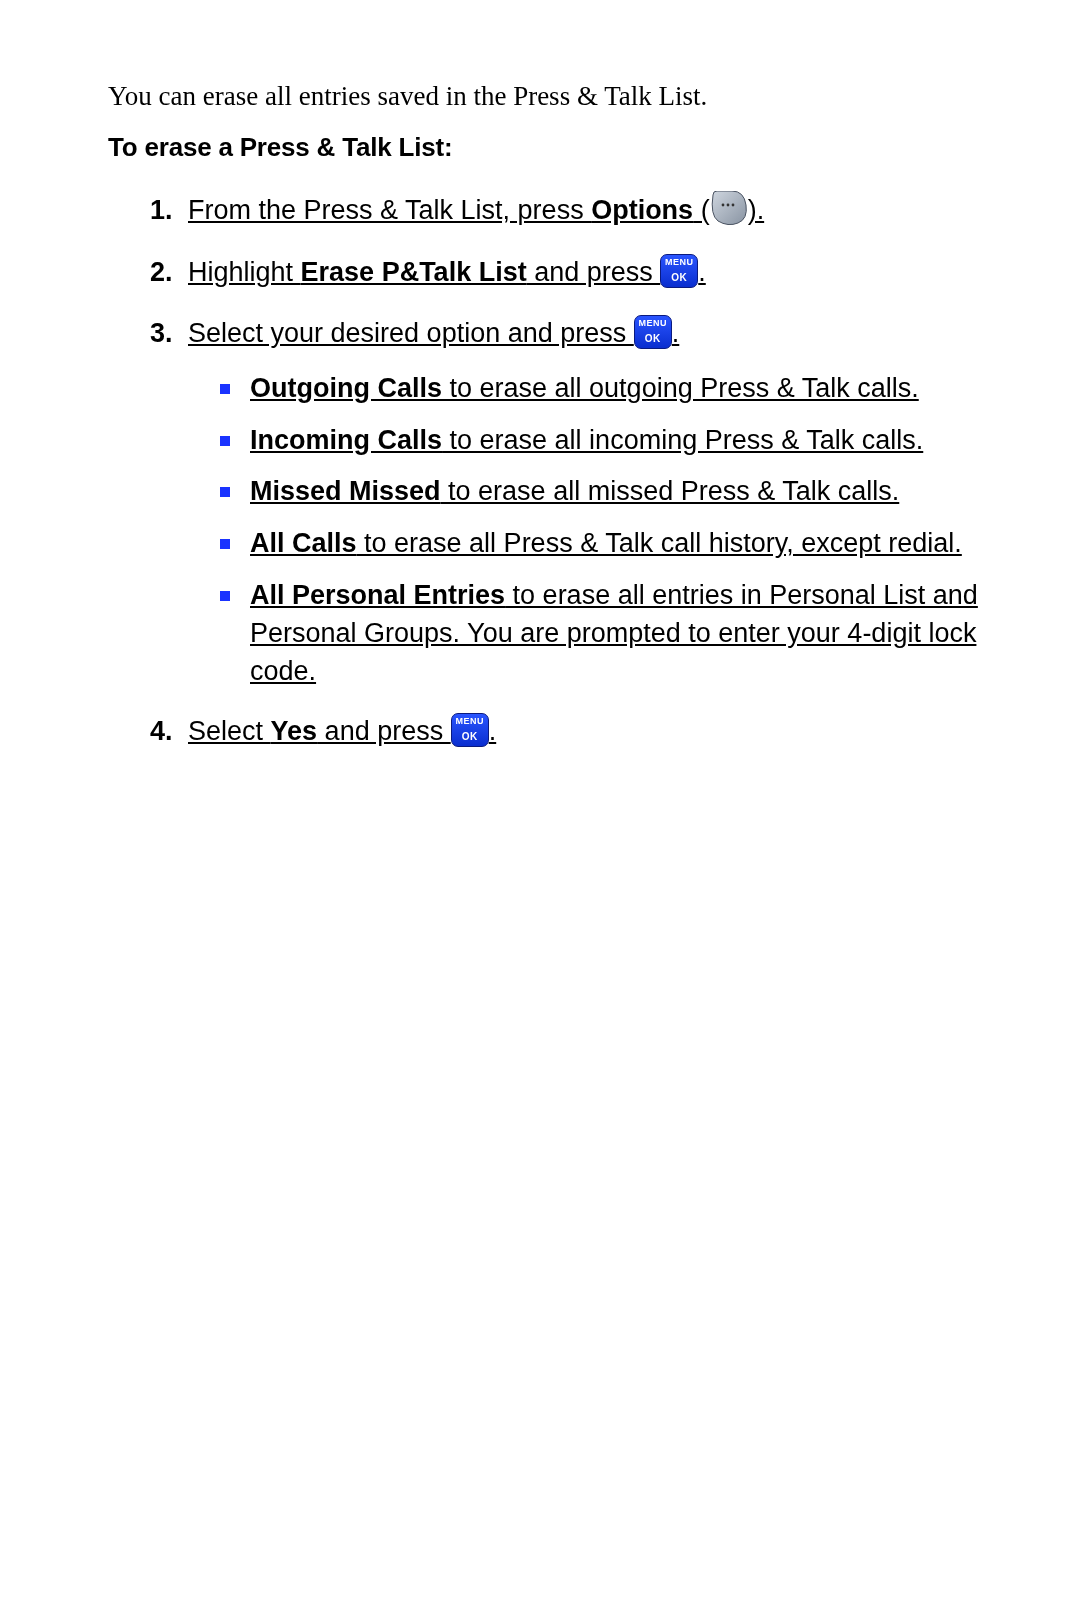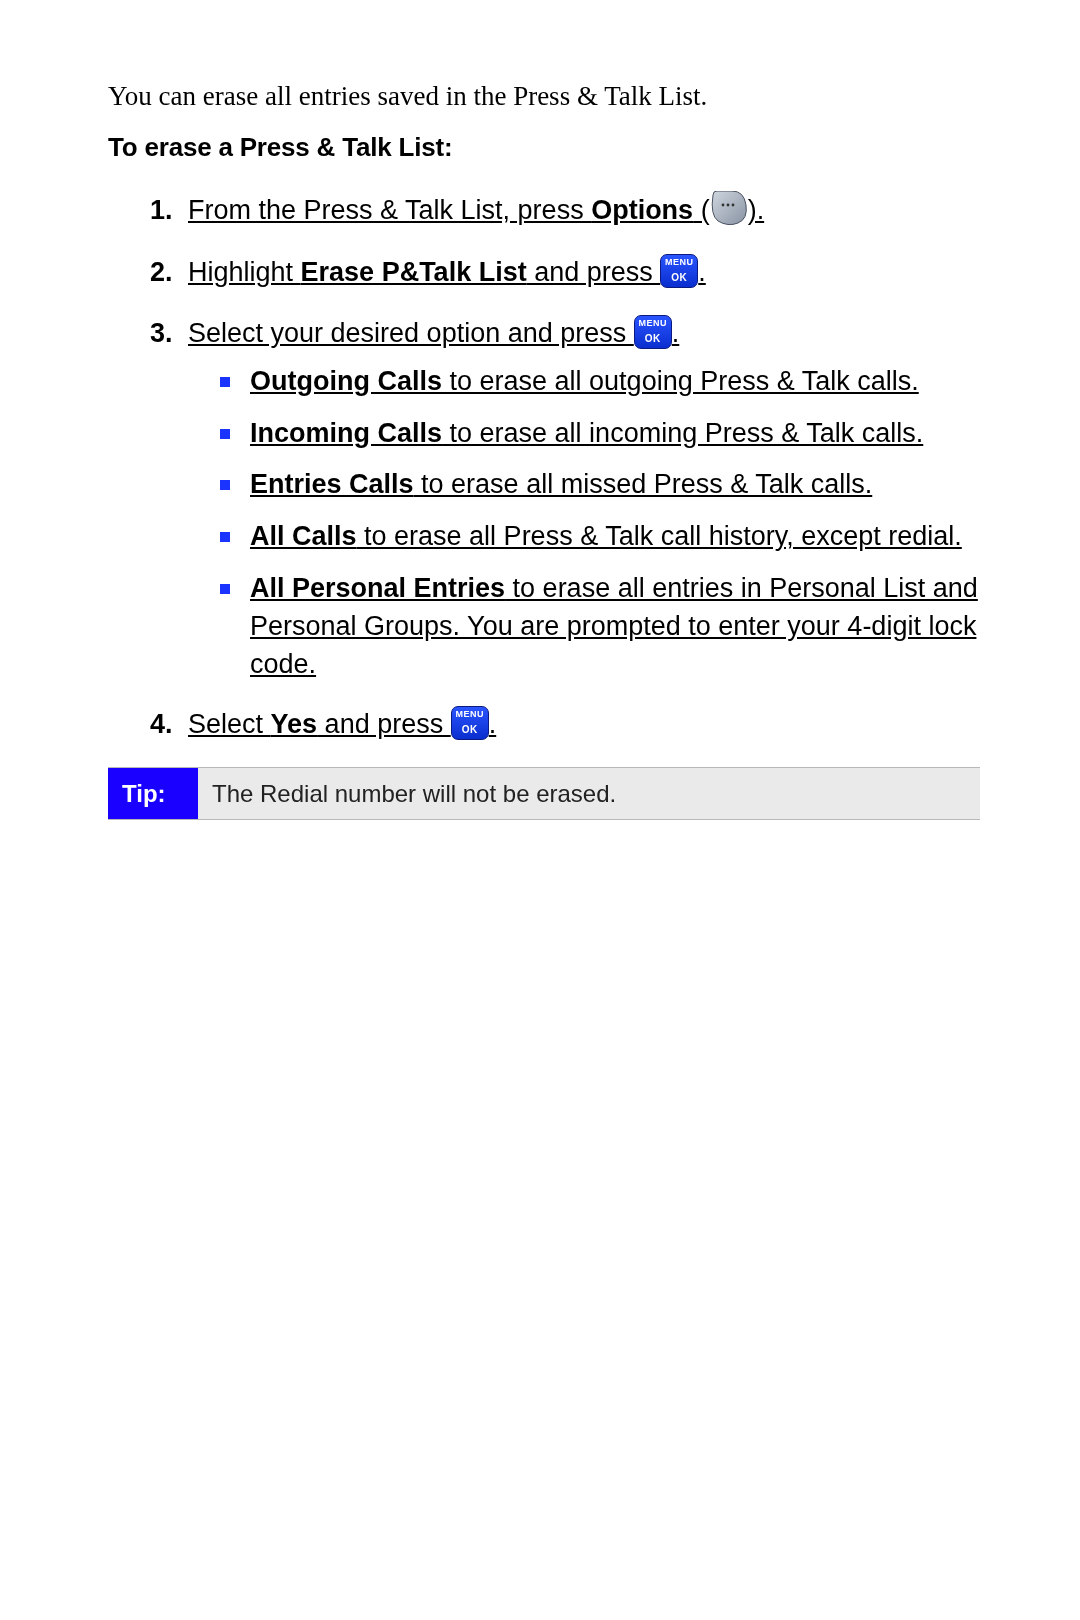--- a/index.html
+++ b/index.html
@@ -60,21 +60,21 @@
     left: 0;
     top: 0;
     font-weight: 700;
     font-size: 27px;
     color: #000;
   }
   ol.steps > li .b { font-weight: 700; }
 
   ul.sub {
     list-style: none;
-    margin: 10px 0 0 0;
+    margin: 17px 0 0 0;
     padding: 0 0 0 32px;
   }
   ul.sub > li {
     position: relative;
     font-size: 27px;
     line-height: 1.4;
     margin-bottom: 14px;
     padding-left: 30px;
   }
   ul.sub > li::before {
@@ -194,31 +194,27 @@
     <li>
       <span>Highlight </span><span class="b">Erase P&amp;Talk List</span><span> and press </span><span class="menuok-icon"><span class="t1">MENU</span><span class="t2">OK</span></span><span>.</span>
     </li>
 
     <li>
       <span>Select your desired option and press </span><span class="menuok-icon"><span class="t1">MENU</span><span class="t2">OK</span></span><span>.</span>
 
       <ul class="sub">
         <li><span class="b">Outgoing Calls</span><span> to erase all outgoing Press &amp; Talk calls.</span></li>
         <li><span class="b">Incoming Calls</span><span> to erase all incoming Press &amp; Talk calls.</span></li>
-        <li><span class="b">Entries Calls</span><span> to erase all missed Press &amp; Talk calls.</span></li>
+        <li><span class="b">Missed Missed</span><span> to erase all missed Press &amp; Talk calls.</span></li>
         <li><span class="b">All Calls</span><span> to erase all Press &amp; Talk call history, except redial.</span></li>
         <li><span class="b">All Personal Entries</span><span> to erase all entries in Personal List and Personal Groups. You are prompted to enter your 4-digit lock code.</span></li>
       </ul>
     </li>
 
     <li>
       <span>Select </span><span class="b">Yes</span><span> and press </span><span class="menuok-icon"><span class="t1">MENU</span><span class="t2">OK</span></span><span>.</span>
     </li>
 
   </ol>
 
-  <div class="tipbox">
-    <div class="tip-label">Tip:</div>
-    <div class="tip-body">The Redial number will not be erased.</div>
-  </div>
 
 
 </div>
 
 </body></html>

